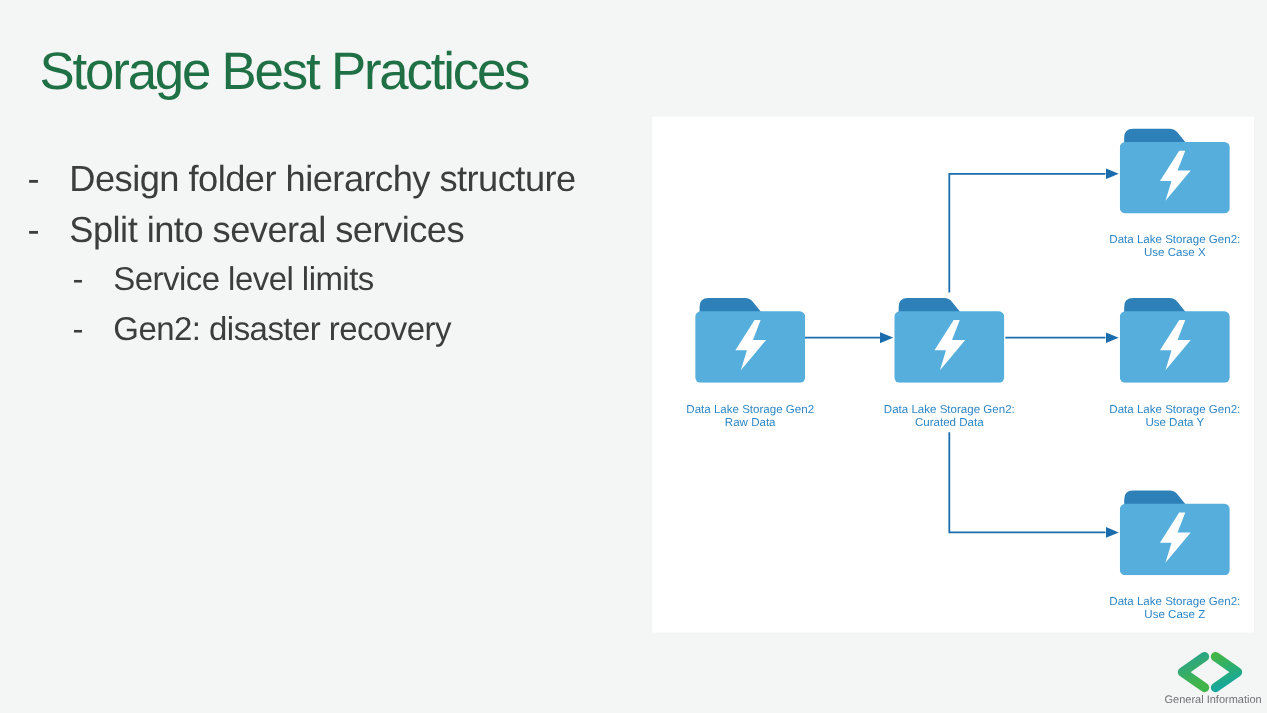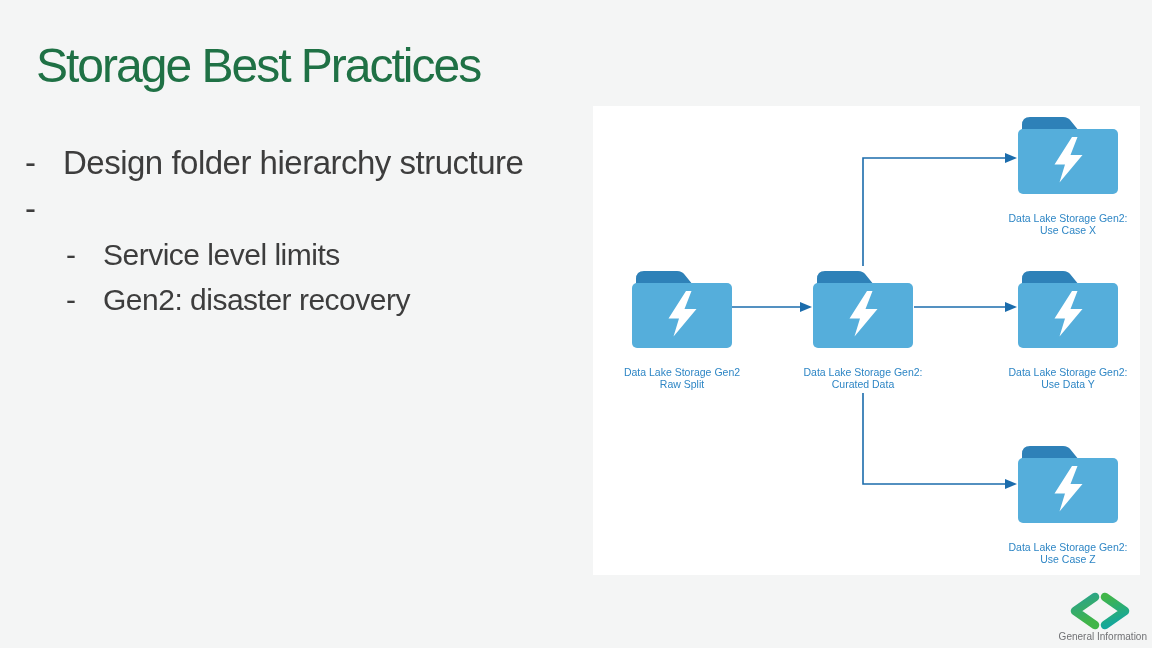--- a/index.html
+++ b/index.html
@@ -71,20 +71,21 @@
 
   <h1 class="slide-title">Storage Best Practices</h1>
 
   <ul class="bullets">
     <li class="bullet-row lvl1">
       <span class="dash">-</span>
       <span class="txt">Design folder hierarchy structure</span>
     </li>
     <li class="bullet-row lvl1">
       <span class="dash">-</span>
+      <span class="txt">Split into several services</span>
     </li>
     <li class="bullet-row lvl2">
       <span class="dash">-</span>
       <span class="txt">Service level limits</span>
     </li>
     <li class="bullet-row lvl2">
       <span class="dash">-</span>
       <span class="txt">Gen2: disaster recovery</span>
     </li>
   </ul>
@@ -104,21 +105,21 @@
         <path d="M270 287 V378 H412" marker-end="url(#arrowhead)"></path>
       </g>
     </svg>
 
     <div class="node node-raw-data">
       <svg class="folder">
           <use href="#folder-icon"></use>
         </svg>
       <div class="nlabel">
         <span>Data Lake Storage Gen2</span>
-        <span>Raw Split</span>
+        <span>Raw Data</span>
       </div>
     </div>
 
     <div class="node node-curated-data">
       <svg class="folder">
           <use href="#folder-icon"></use>
         </svg>
       <div class="nlabel">
         <span>Data Lake Storage Gen2:</span>
         <span>Curated Data</span>

